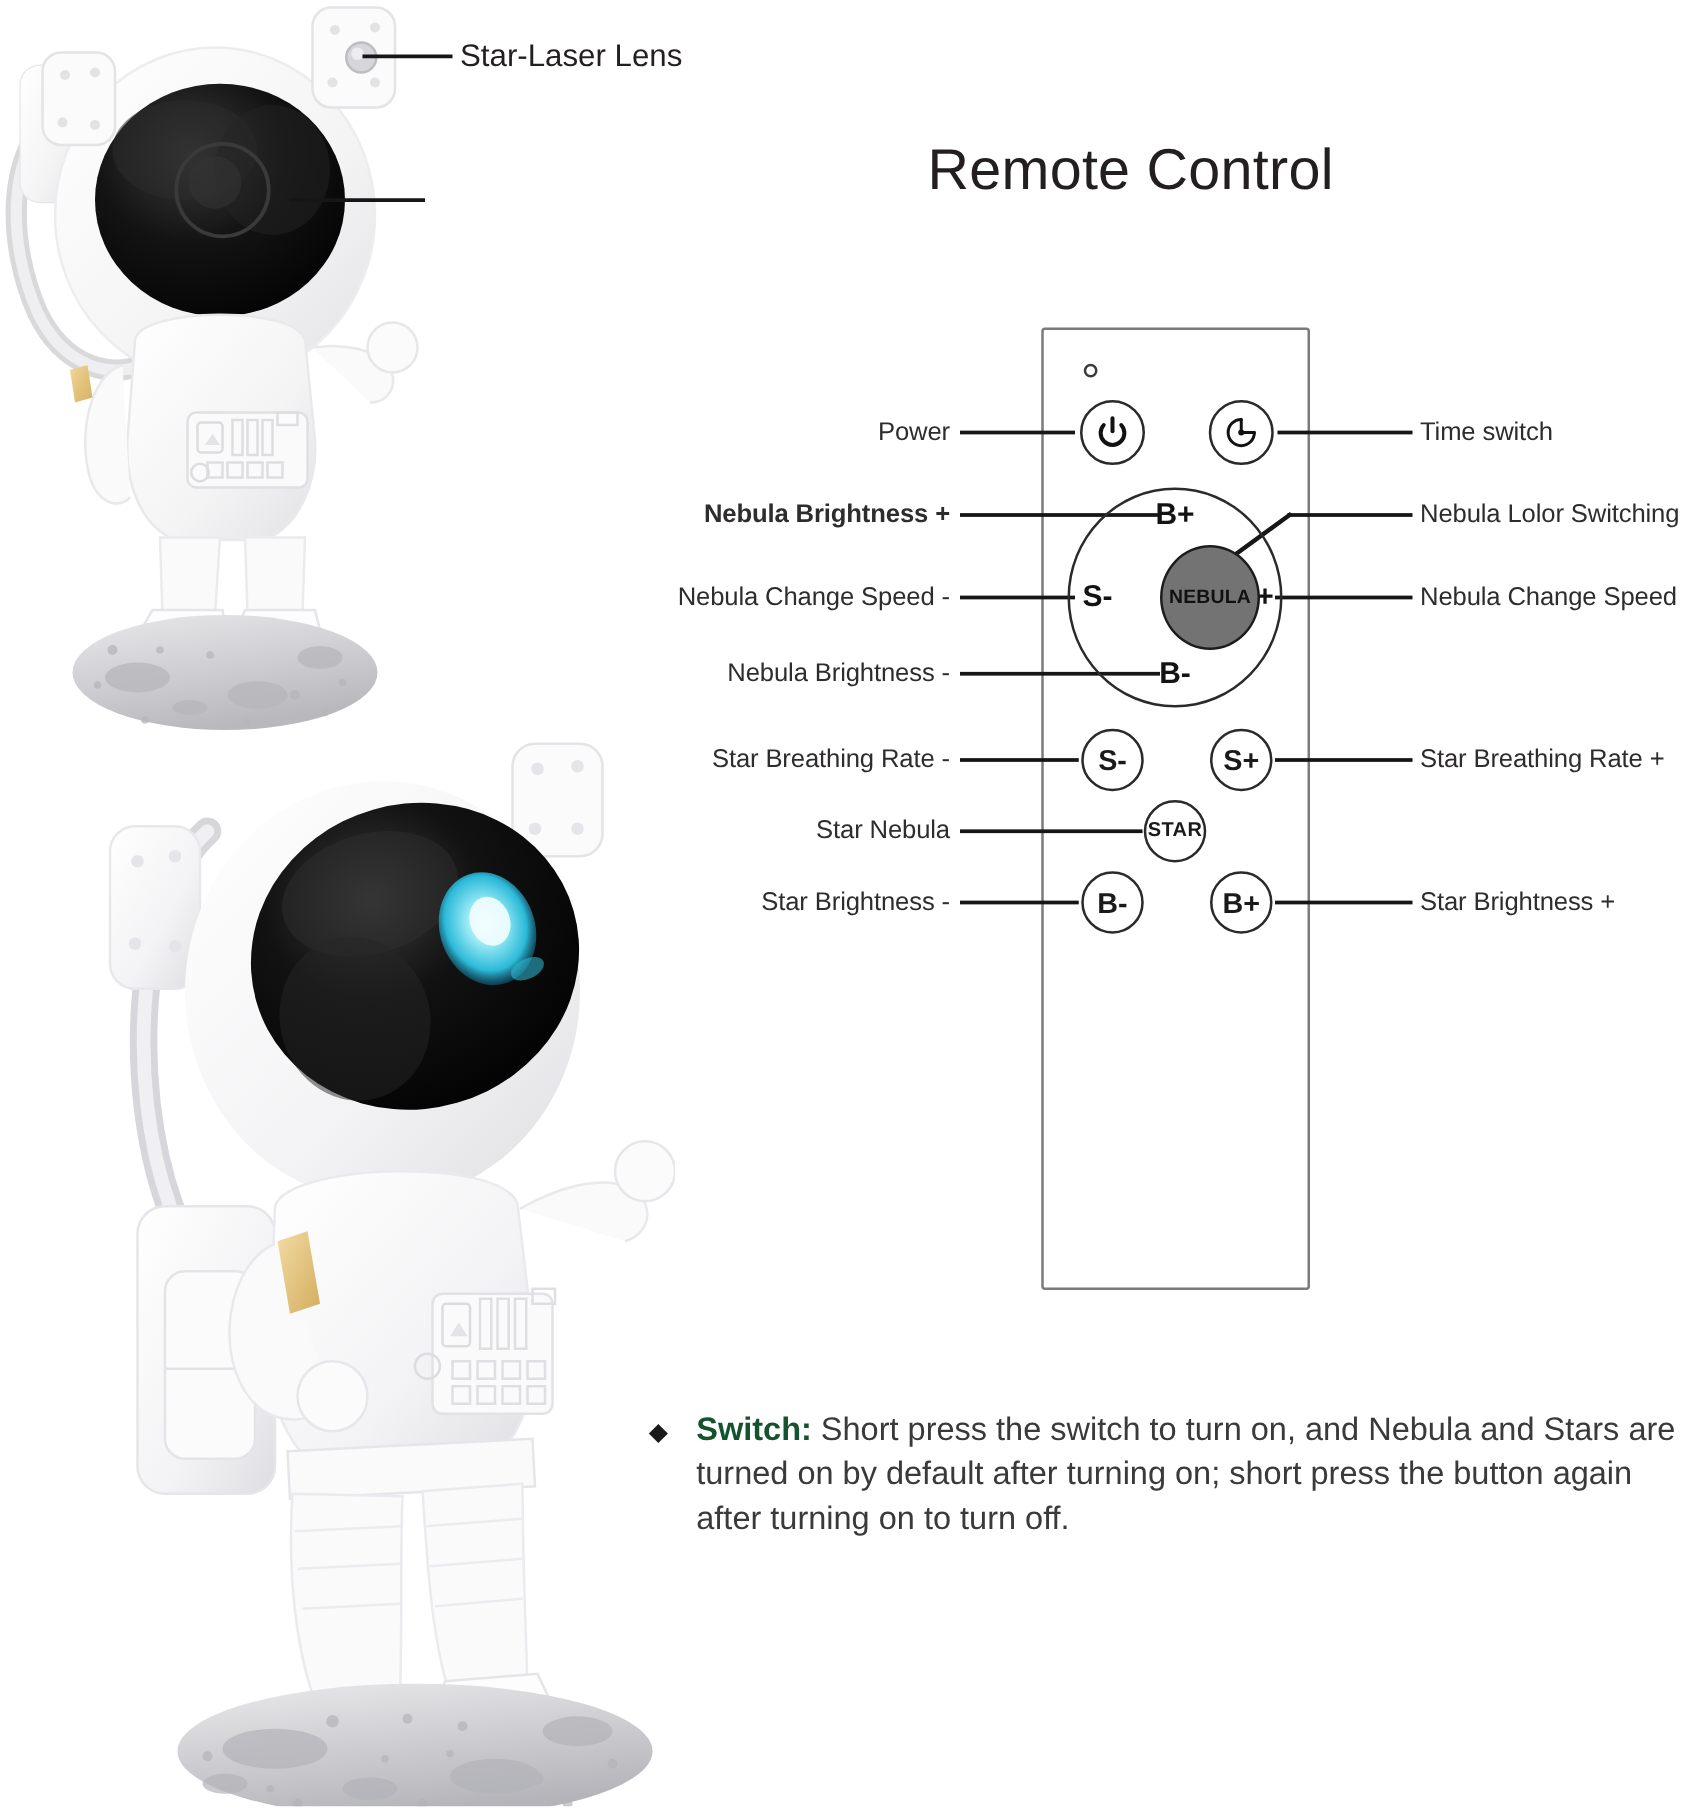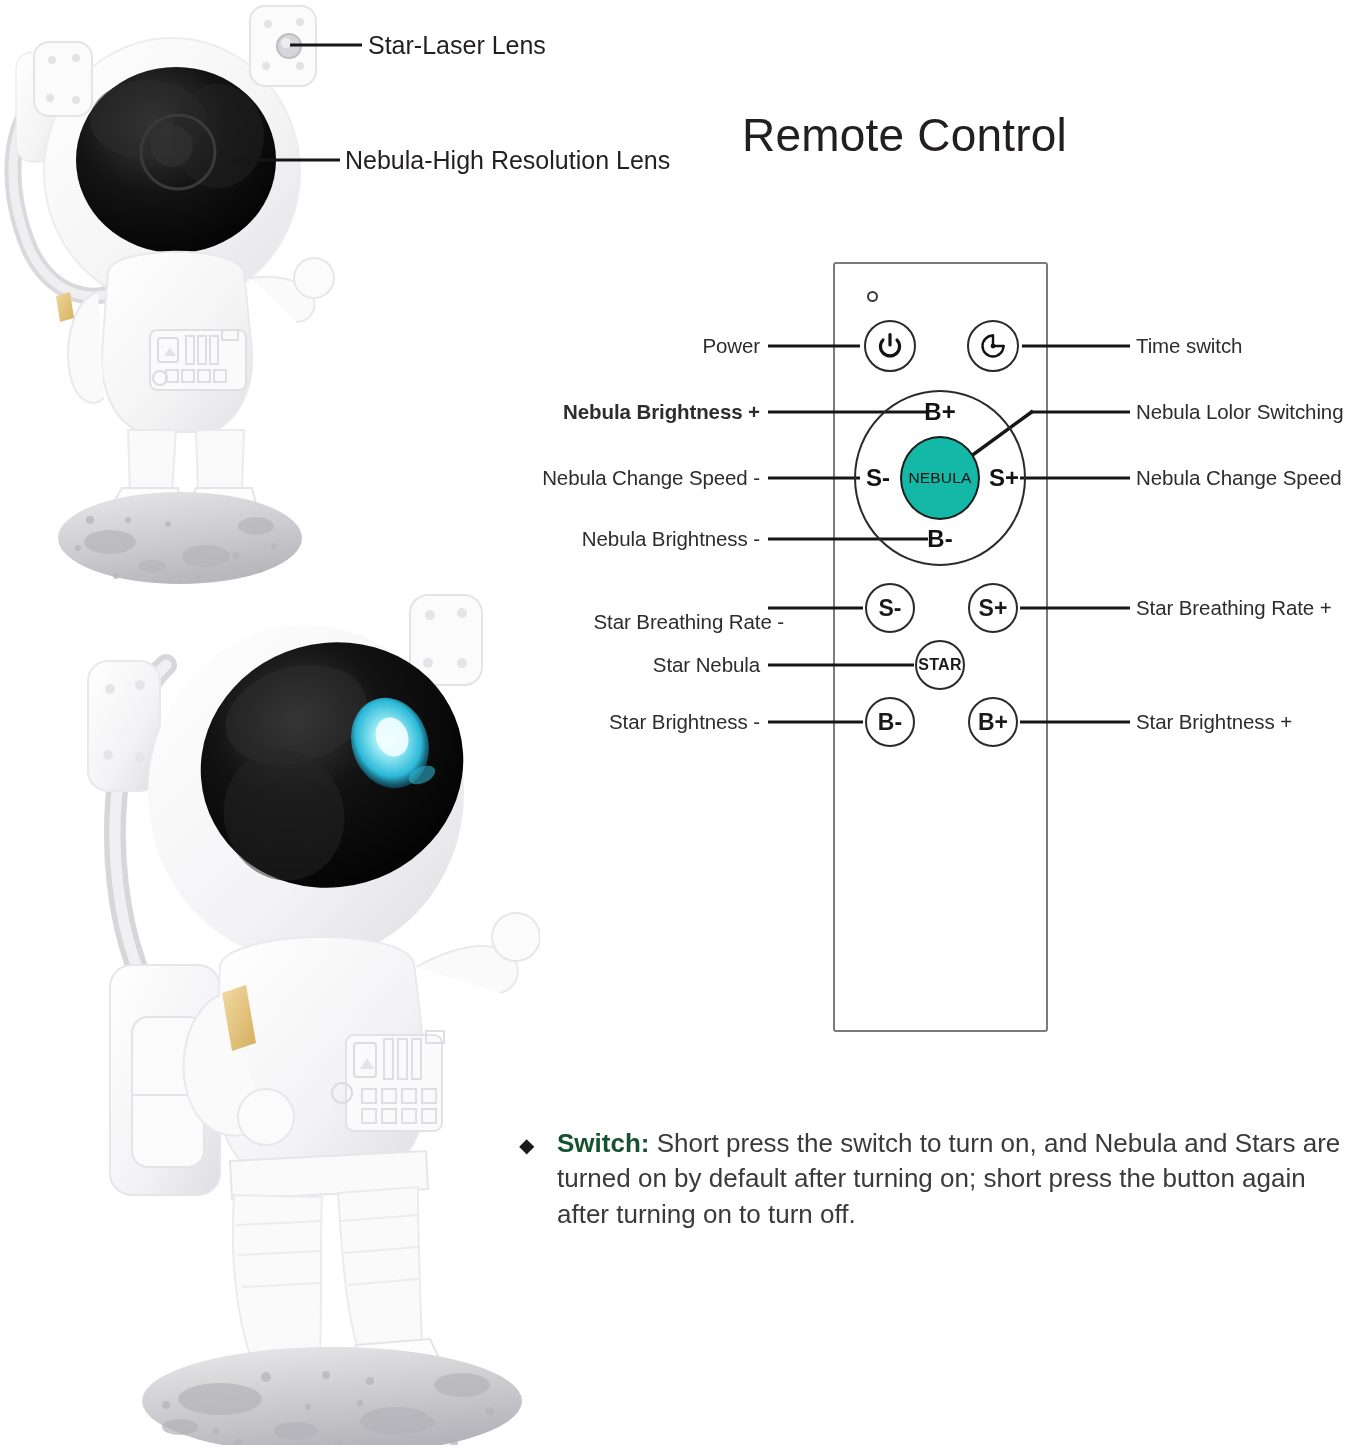--- a/index.html
+++ b/index.html
@@ -37,25 +37,25 @@
   .btn.ico{width:52px;height:52px;transform:translate(-50%,-50%);}
   .btn.star{width:50px;height:50px;transform:translate(-50%,-50%);font-size:16px;letter-spacing:0.3px;}
 
   
   #nebula-outer{
     position:absolute;left:940px;top:478px;width:172px;height:176px;
     transform:translate(-50%,-50%);border:2.2px solid #2a2a2a;border-radius:50%;
     background:transparent;box-sizing:border-box;
   }
   #nebula-inner{
-    position:absolute;left:940px;top:478px;width:80px;height:84px;
+    position:absolute;left:968px;top:478px;width:80px;height:84px;
     transform:translate(-50%,-50%);border:2.5px solid #1d1d1d;border-radius:50%;
-    background:#14b8a6;box-sizing:border-box;
+    background:#737373;box-sizing:border-box;
     display:flex;align-items:center;justify-content:center;
-    font-size:15.5px;font-weight:normal;color:#111;letter-spacing:0.2px;
+    font-size:15.5px;font-weight:bold;color:#111;letter-spacing:0.2px;
   }
   .dialtxt{
     position:absolute;transform:translate(-50%,-50%);
     font-size:24px;font-weight:bold;color:#131313;
   }
 
   
   #remote-title{
     position:absolute;left:742px;top:108px;font-size:46px;color:#231f20;
     font-weight:400;letter-spacing:0.2px;
@@ -338,21 +338,20 @@
         <circle cx="146" cy="866" r="3"></circle>
     </g>
   </svg>
 
   <svg class="fig" style="left:0px;top:0px;" width="720" height="220" viewBox="0 0 720 220">
     <line x1="290" y1="45" x2="362" y2="45" stroke="#161616" stroke-width="3"></line>
     <line x1="232" y1="160" x2="340" y2="160" stroke="#161616" stroke-width="3"></line>
   </svg>
 
   <div class="calloutTxt" style="left:368px;top:31px;">Star-Laser Lens</div>
-  <div class="calloutTxt" style="left:345px;top:146px;">Nebula-High Resolution Lens</div>
 
   <div id="remote-title">Remote Control</div>
 
   <div id="remote-body"></div>
   <div id="led-dot"></div>
 
   <div class="lead" style="left:768px;top:346px;width:92px;"></div>
   <div class="lead" style="left:768px;top:412px;width:160px;"></div>
   <div class="lead" style="left:768px;top:478px;width:92px;"></div>
   <div class="lead" style="left:768px;top:539px;width:160px;"></div>
@@ -395,21 +394,21 @@
   <div class="btn sq" style="left:890px;top:608px;">S-</div>
   <div class="btn sq" style="left:993px;top:608px;">S+</div>
   <div class="btn star" style="left:940px;top:665px;">STAR</div>
   <div class="btn sq" style="left:890px;top:722px;">B-</div>
   <div class="btn sq" style="left:993px;top:722px;">B+</div>
 
   <div class="lbl l" style="left:760px;top:346px;">Power</div>
   <div class="lbl l" style="left:760px;top:412px;font-weight:bold;">Nebula Brightness +</div>
   <div class="lbl l" style="left:760px;top:478px;">Nebula Change Speed -</div>
   <div class="lbl l" style="left:760px;top:539px;">Nebula Brightness -</div>
-  <div class="lbl l" style="left:784px;top:608px;margin-top:14px;">Star Breathing Rate -</div>
+  <div class="lbl l" style="left:760px;top:608px;">Star Breathing Rate -</div>
   <div class="lbl l" style="left:760px;top:665px;">Star Nebula</div>
   <div class="lbl l" style="left:760px;top:722px;">Star Brightness -</div>
 
   <div class="lbl r" style="left:1136px;top:346px;">Time switch</div>
   <div class="lbl r" style="left:1136px;top:412px;">Nebula Lolor Switching</div>
   <div class="lbl r" style="left:1136px;top:478px;">Nebula Change Speed +</div>
   <div class="lbl r" style="left:1136px;top:608px;">Star Breathing Rate +</div>
   <div class="lbl r" style="left:1136px;top:722px;">Star Brightness +</div>
 
   <div id="note-bullet">◆</div>

